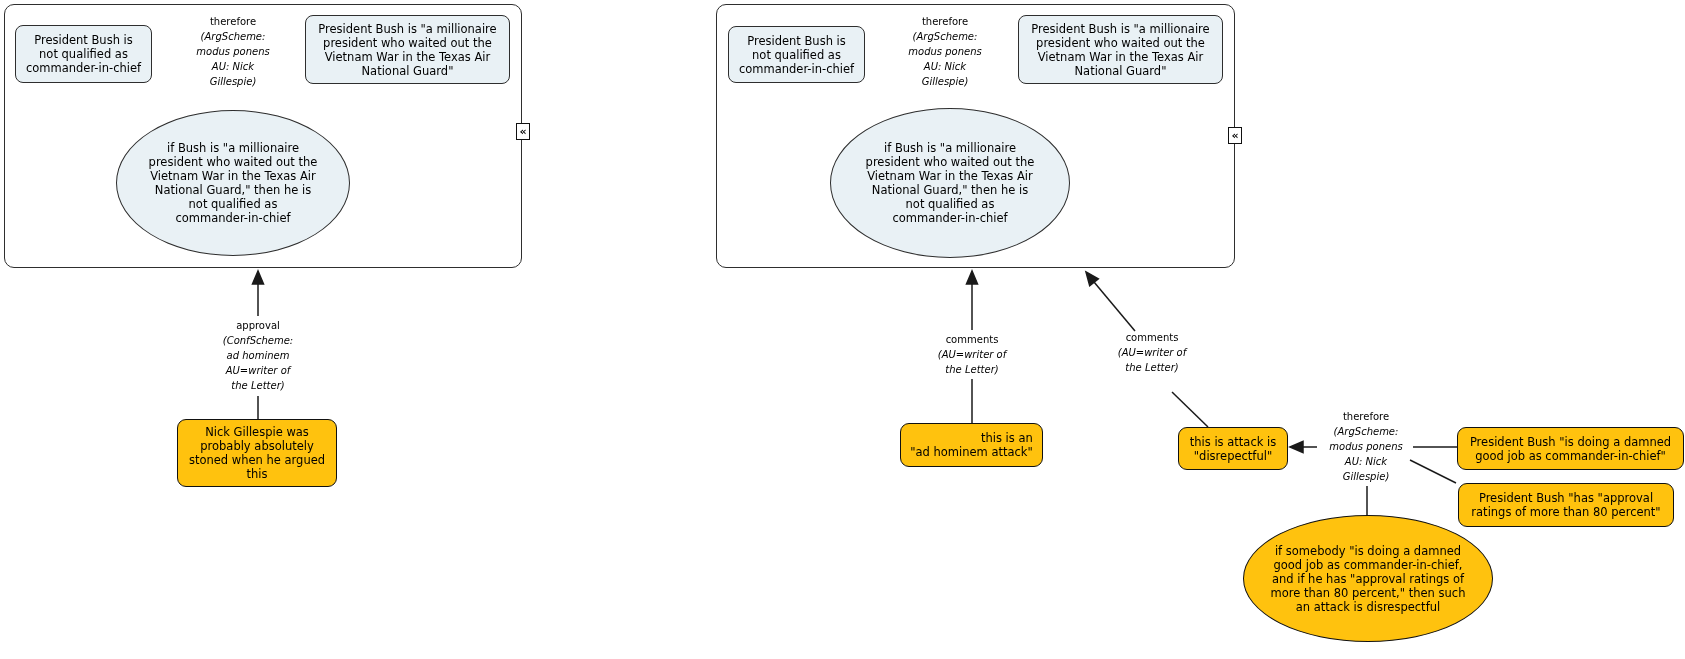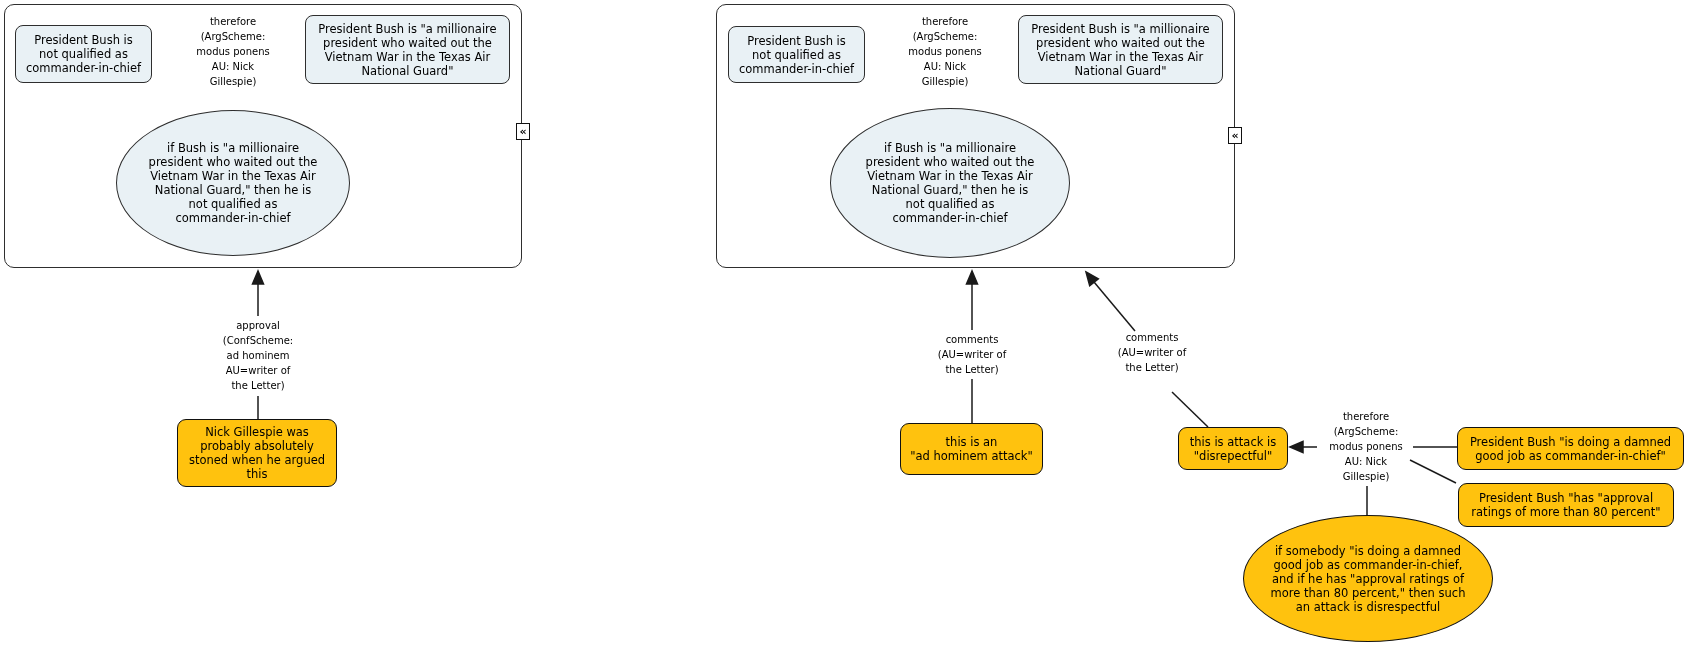--- a/index.html
+++ b/index.html
@@ -10,21 +10,21 @@
           box-sizing:border-box;z-index:2;}
   .node{position:absolute;display:flex;align-items:center;justify-content:center;text-align:center;
         white-space:pre-line;box-sizing:border-box;font-size:11.5px;line-height:14px;z-index:3;
         padding:2px 4px;}
   .blue{background:#e9f1f5;border:1.5px solid #2e2e2e;border-radius:8px;}
   .orange{background:#ffc20e;border:1.6px solid #111111;border-radius:9px;}
   .ellipse{border-radius:50%;}
   .edge-label{position:absolute;transform:translateX(-50%);text-align:center;font-size:10px;
               line-height:15px;z-index:4;width:130px;}
   .edge-label .head{white-space:pre-line;}
-  .edge-label .scheme{white-space:pre-line;}
+  .edge-label .scheme{font-style:italic;white-space:pre-line;}
   .collapse{position:absolute;width:14px;height:17px;background:#ffffff;border:1.6px solid #111;
             box-sizing:border-box;display:flex;align-items:center;justify-content:center;
             font-size:11px;font-weight:bold;z-index:6;line-height:1;}
 </style>
 </head>
 <body>
 
 <div id="stage">
 
   <svg class="wires" width="1685" height="659">
@@ -135,21 +135,21 @@
     <div class="scheme">(AU=writer of
 the Letter)</div>
   </div>
 
   <div class="edge-label" style="left:1152px;top:330px;">
     <div class="head">comments</div>
     <div class="scheme">(AU=writer of
 the Letter)</div>
   </div>
 
-  <div class="node orange" style="left:900px;top:423px;width:143px;height:52px;">this is an
+  <div class="node orange" style="left:900px;top:423px;width:143px;height:44px;text-align:right;">this is an
 "ad hominem attack"</div>
 
   <div class="node orange" style="left:1178px;top:427px;width:110px;height:43px;">this is attack is
 "disrepectful"</div>
 
   <div class="edge-label" style="left:1366px;top:409px;">
     <div class="head">therefore</div>
     <div class="scheme">(ArgScheme:
 modus ponens
 AU: Nick

